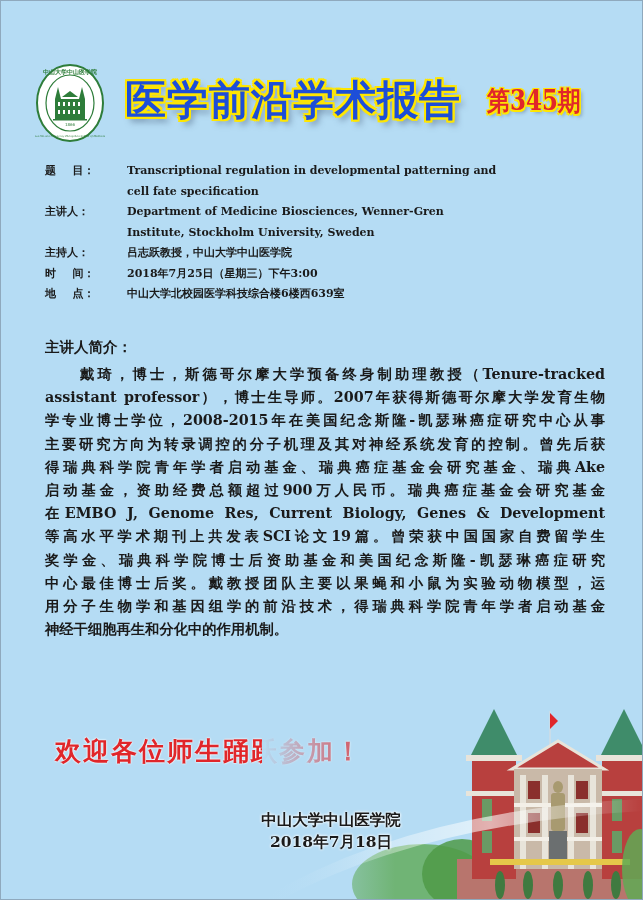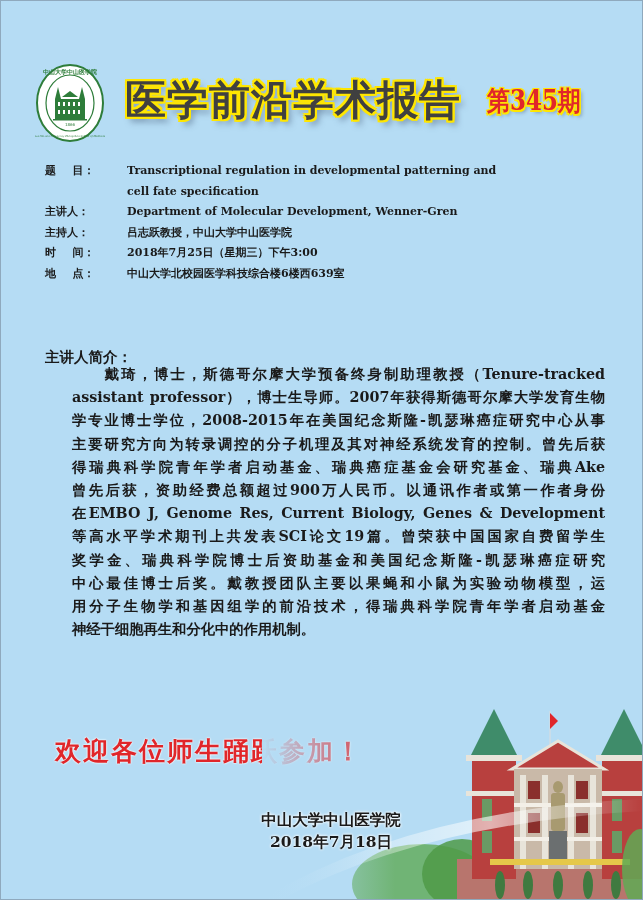--- a/index.html
+++ b/index.html
@@ -11,21 +11,21 @@
       color: #1a1a1a;
       overflow: hidden;
     }
     .logo {
       position: absolute; left: 34px; top: 62px; width: 70px; height: 80px;
     }
     .title {
       position: absolute; left: 124px; top: 72px;
       font-family: "DejaVu Sans", "Liberation Sans", sans-serif;
       font-weight: bold; font-size: 41px; letter-spacing: 1px;
-      color: #404040;
+      color: #1d4ed8;
       text-shadow:
         -2px -2px 0 #ffe600, 2px -2px 0 #ffe600, -2px 2px 0 #ffe600, 2px 2px 0 #ffe600,
         0 -2px 0 #ffe600, 0 2px 0 #ffe600, -2px 0 0 #ffe600, 2px 0 0 #ffe600,
         4px 5px 6px rgba(60,80,110,0.55);
       white-space: nowrap;
     }
     .issue {
       position: absolute; left: 486px; top: 82px;
       font-family: "DejaVu Serif", "Liberation Serif", serif;
       font-weight: bold; font-size: 27px;
@@ -35,28 +35,28 @@
         3px 3px 4px rgba(60,80,110,0.45);
       white-space: nowrap;
       transform: scaleX(0.85); transform-origin: left center;
     }
     .info { position: absolute; left: 44px; top: 160px; width: 560px; font-size: 11px; line-height: 20.5px; }
     .row { display: flex; }
     .lbl { width: 82px; flex: none; font-family: "DejaVu Sans", "Liberation Sans", sans-serif; font-weight: bold; }
     .val { flex: 1; font-weight: bold; }
     .val div { white-space: nowrap; }
     .intro-head {
-      position: absolute; left: 44px; top: 347px;
+      position: absolute; left: 44px; top: 337px;
       font-family: "DejaVu Sans", "Liberation Sans", sans-serif; font-weight: bold; font-size: 14.5px;
     }
     .bio {
       position: absolute; left: 44px; top: 362px; width: 560px;
       font-size: 14.3px; line-height: 23.2px; font-weight: bold; text-align: justify;
     }
-    .bio .line { display: block; white-space: nowrap; text-align-last: justify; margin-left: 27px; }
+    .bio .line { display: block; white-space: nowrap; text-align-last: justify; }
     .bio .line.last { text-align-last: left; }
     .welcome {
       position: absolute; left: 54px; top: 733px;
       font-family: "DejaVu Sans", "Liberation Sans", sans-serif;
       font-weight: bold; font-size: 26px; letter-spacing: 2px;
       color: #e0262a;
       text-shadow: 0 0 2px #ffffff, 0 0 2px #ffffff;
       white-space: nowrap;
     }
     .building { position: absolute; right: 0; bottom: 0; width: 380px; height: 200px; }
@@ -104,21 +104,22 @@
     <div class="row">
       <div class="lbl">题  目：</div>
       <div class="val">
         <div>Transcriptional regulation in developmental patterning and</div>
         <div>cell fate specification</div>
       </div>
     </div>
     <div class="row">
       <div class="lbl">主讲人：</div>
       <div class="val">
-        <div>Department of Molecular Development, Wenner-Gren</div>
+        <div>Department of Medicine Biosciences, Wenner-Gren</div>
+        <div>Institute, Stockholm University, Sweden</div>
       </div>
     </div>
     <div class="row">
       <div class="lbl">主持人：</div>
       <div class="val">吕志跃教授，中山大学中山医学院</div>
     </div>
     <div class="row">
       <div class="lbl">时  间：</div>
       <div class="val">2018年7月25日（星期三）下午3:00</div>
     </div>
@@ -129,21 +130,21 @@
   </div>
 
   <div class="intro-head">主讲人简介：</div>
 
   <div class="bio">
     <span class="line">　　戴琦，博士，斯德哥尔摩大学预备终身制助理教授（Tenure-tracked</span>
     <span class="line">assistant professor），博士生导师。2007年获得斯德哥尔摩大学发育生物</span>
     <span class="line">学专业博士学位，2008-2015年在美国纪念斯隆-凯瑟琳癌症研究中心从事</span>
     <span class="line">主要研究方向为转录调控的分子机理及其对神经系统发育的控制。曾先后获</span>
     <span class="line">得瑞典科学院青年学者启动基金、瑞典癌症基金会研究基金、瑞典Ake</span>
-    <span class="line">曾先后获，资助经费总额超过900万人民币。以通讯作者或第一作者身份</span>
+    <span class="line">启动基金，资助经费总额超过900万人民币。瑞典癌症基金会研究基金</span>
     <span class="line">在EMBO J, Genome Res, Current Biology, Genes &amp; Development</span>
     <span class="line">等高水平学术期刊上共发表SCI论文19篇。曾荣获中国国家自费留学生</span>
     <span class="line">奖学金、瑞典科学院博士后资助基金和美国纪念斯隆-凯瑟琳癌症研究</span>
     <span class="line">中心最佳博士后奖。戴教授团队主要以果蝇和小鼠为实验动物模型，运</span>
     <span class="line">用分子生物学和基因组学的前沿技术，得瑞典科学院青年学者启动基金</span>
     <span class="line last">神经干细胞再生和分化中的作用机制。</span>
   </div>
 
   <div class="welcome">欢迎各位师生踊跃参加！</div>
 

